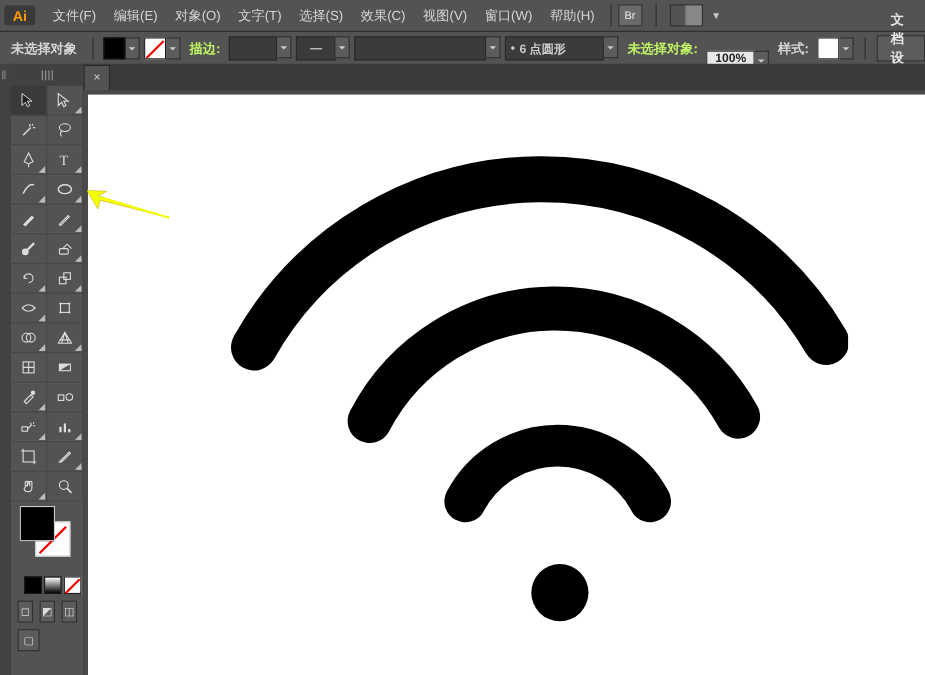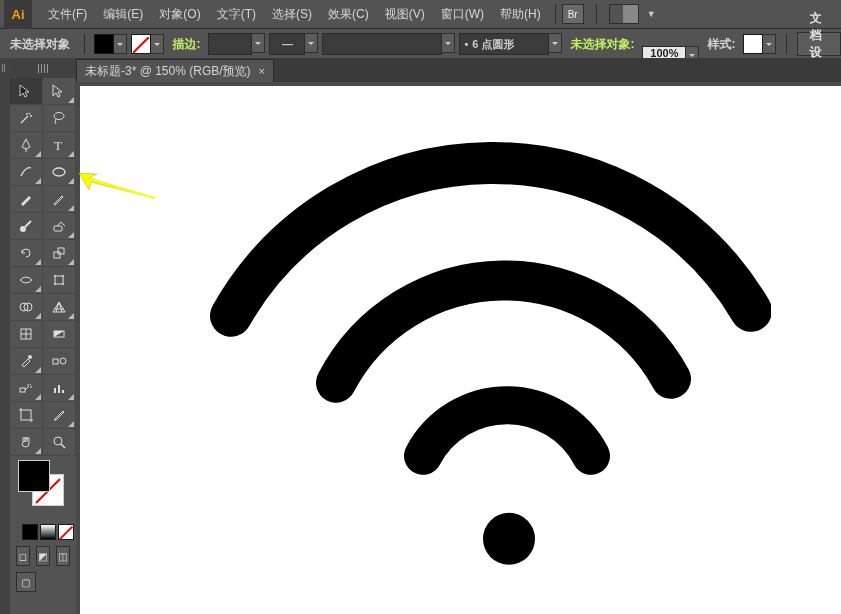--- a/index.html
+++ b/index.html
@@ -18,21 +18,21 @@
   .menubar {
     height: 28px;
     background: #535353;
     display: flex;
     align-items: center;
     padding-left: 4px;
     border-bottom: 1px solid #2a2a2a;
   }
   .app-logo {
     width: 28px;
-    height: 30px;
+    height: 18px;
     background: #3a3a3a;
     color: #ff9a00;
     font-weight: bold;
     font-size: 13px;
     display: flex;
     align-items: center;
     justify-content: center;
     margin-right: 8px;
     border-radius: 2px;
   }
@@ -494,21 +494,20 @@
     <div class="bt">◩</div>
     <div class="bt">◫</div>
   </div>
   <div class="bottom-tools" style="padding-top:0;">
     <div class="bt">▢</div>
   </div>
 </div>
 
 <div class="doc-tabs">
   <div class="doc-tab">
-    <span>未标题-3* @ 150% (RGB/预览)</span>
     <span class="close">×</span>
   </div>
 </div>
 
 <div class="canvas-area">
   <div class="artboard">
     <svg class="wifi" width="620" height="460" viewBox="0 0 620 460">
 
       <path d="M80 205 A 300 300 0 0 1 600 200" fill="none" stroke="#000" stroke-width="42" stroke-linecap="round"></path>
 

